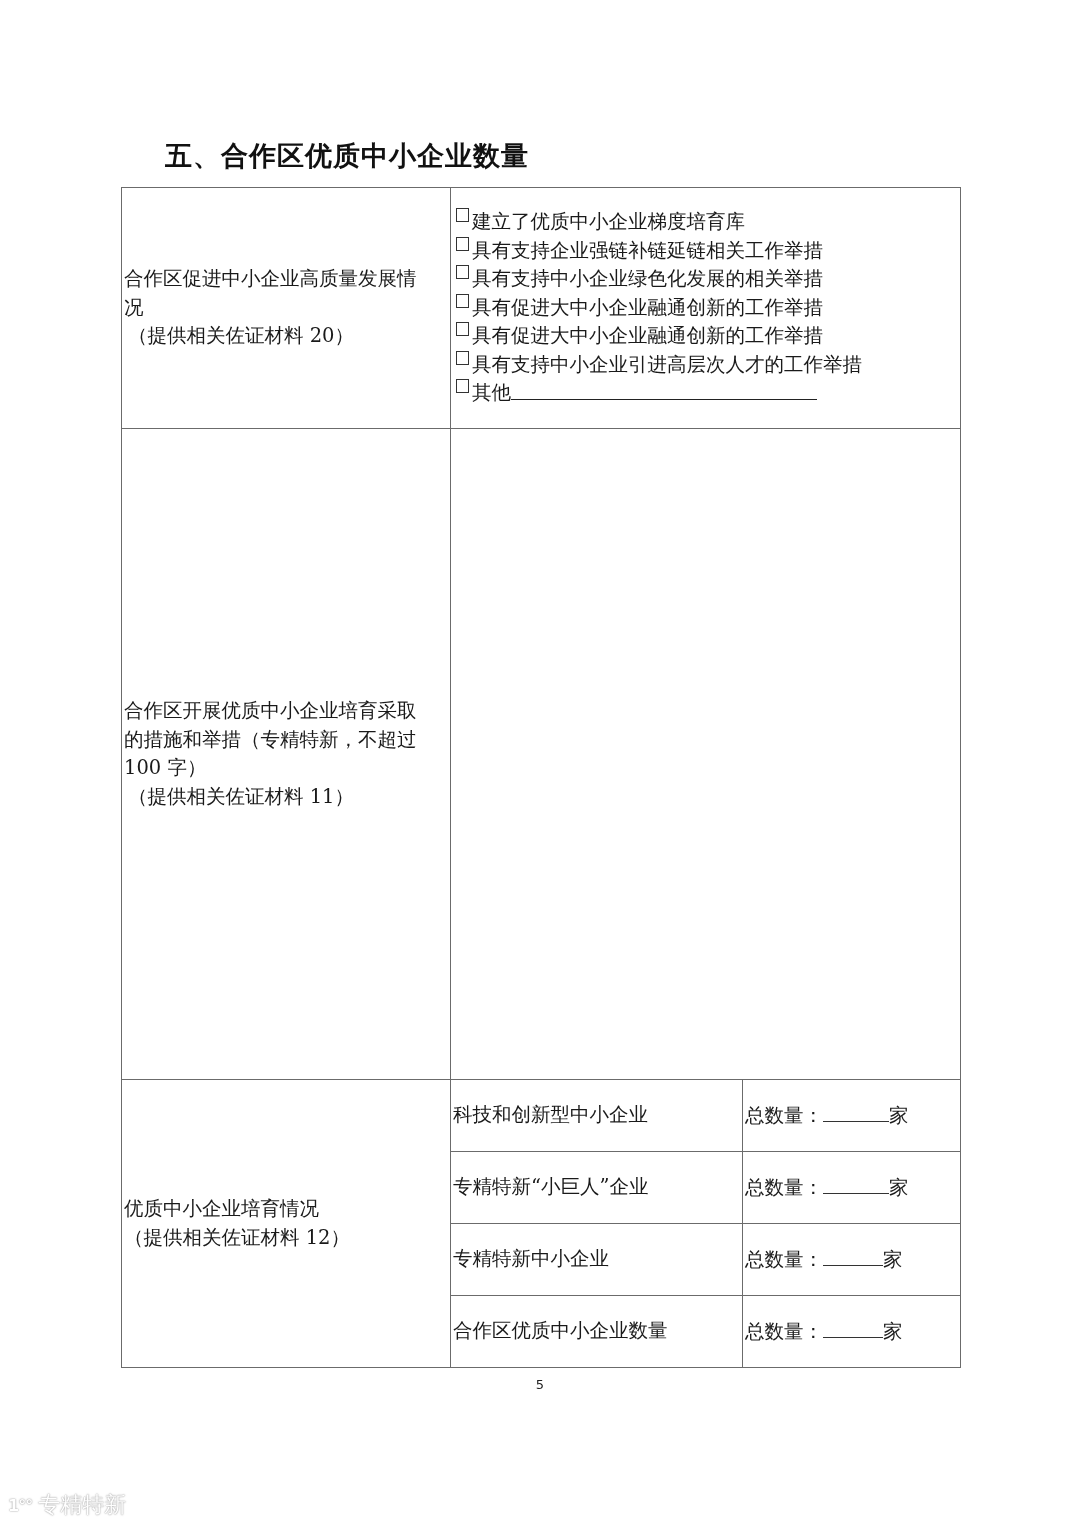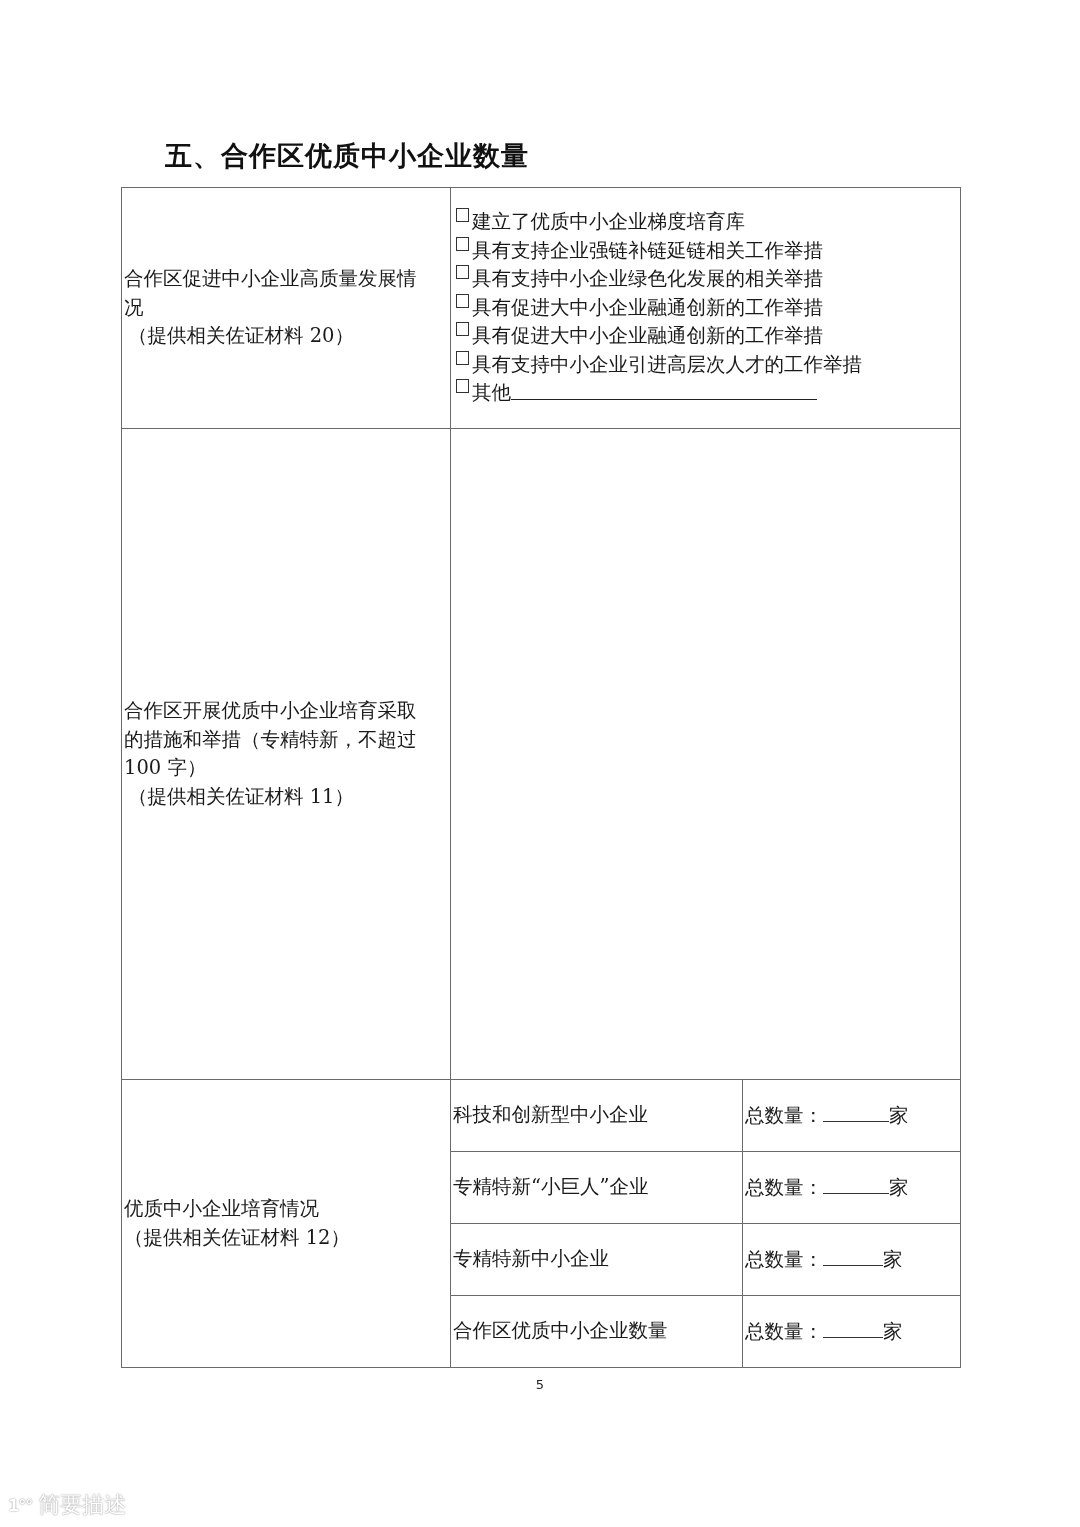--- a/index.html
+++ b/index.html
@@ -202,14 +202,14 @@
       <span>总数量：</span><span class="count-line w2"></span><span>家</span>
     </td>
   </tr>
 </tbody>
   </table>
 
 <div class="page-number">5</div>
 
 <div class="watermark">
   <span class="watermark-logo">1°°</span>
-  <span>简要描述</span>
+  <span>专精特新</span>
 </div>
 
 </body></html>

